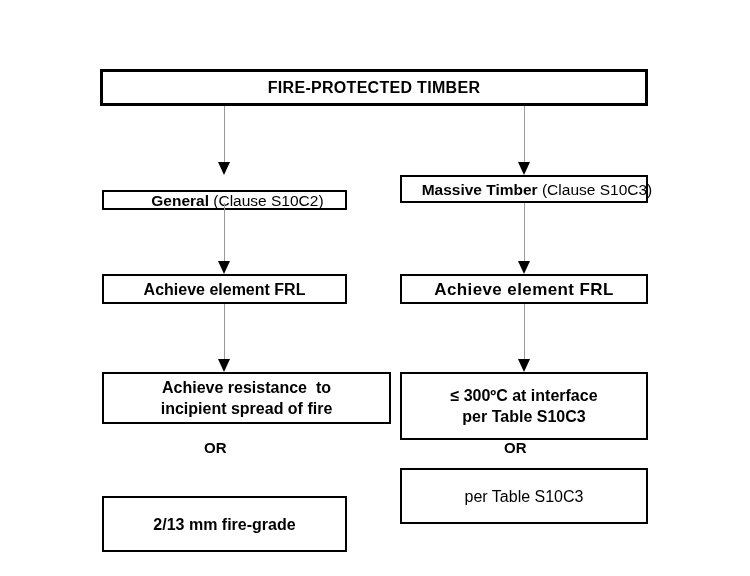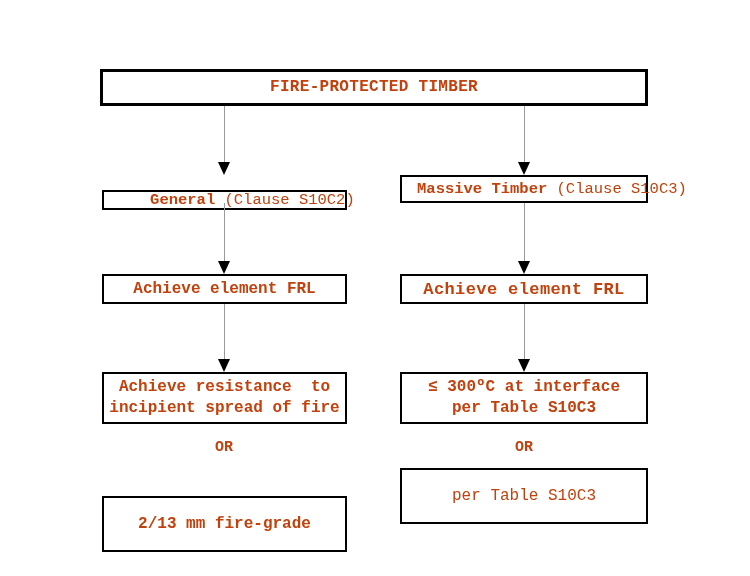--- a/index.html
+++ b/index.html
@@ -1,22 +1,22 @@
 <!DOCTYPE html>
 <html><head>
 <meta charset="utf-8">
 <style>
   html, body { margin: 0; padding: 0; background: #ffffff; }
   .canvas {
     position: relative;
     width: 750px;
     height: 576px;
     background: #ffffff;
-    font-family: Liberation Mono, monospace;
-    color: #c2410c;
+    font-family: Liberation Sans, sans-serif;
+    color: #000000;
     overflow: hidden;
   }
   .box {
     position: absolute;
     box-sizing: border-box;
     border: 2px solid #000000;
     background: #ffffff;
     display: flex;
     flex-direction: column;
     align-items: center;
@@ -33,21 +33,21 @@
     letter-spacing: 0.3px;
   }
   .header-box { font-size: 15.5px; }
   .frl-left { font-weight: bold; font-size: 16px; }
   .frl-right { font-weight: bold; font-size: 17px; letter-spacing: 0.4px; }
   .bold-line { font-weight: bold; }
   .b { font-weight: bold; }
   .or-label {
     position: absolute;
     width: 40px;
-    text-align: center;
+    text-align: left;
     font-weight: bold;
     font-size: 15px;
   }
   .connector {
     position: absolute;
     width: 12px;
   }
   .connector .shaft {
     position: absolute;
     left: calc(50% - 0.5px);
@@ -114,25 +114,25 @@
 
   <div class="connector" style="left:218px; top:304px; height:68px;">
     <div class="shaft"></div>
     <div class="head"></div>
   </div>
   <div class="connector" style="left:518px; top:304px; height:68px;">
     <div class="shaft"></div>
     <div class="head"></div>
   </div>
 
-  <div class="box" style="left:102px; top:372px; width:245px; height:52px;">
+  <div class="box" style="left:102px; top:372px; width:289px; height:52px;">
     <span class="bold-line">Achieve resistance  to</span>
     <span class="bold-line">incipient spread of fire</span>
   </div>
-  <div class="box" style="left:400px; top:372px; width:248px; height:52px;text-align:center;">
+  <div class="box" style="left:400px; top:372px; width:248px; height:68px;text-align:center;">
     <span class="bold-line">≤ 300ºC at interface</span>
     <span class="bold-line">per Table S10C3</span>
   </div>
 
   <div class="or-label" style="left:204px; top:439px;">OR</div>
   <div class="or-label" style="left:504px; top:439px;">OR</div>
 
   <div class="box" style="left:102px; top:496px; width:245px; height:56px;">
     <span class="bold-line">2/13 mm fire-grade</span>
   </div>

